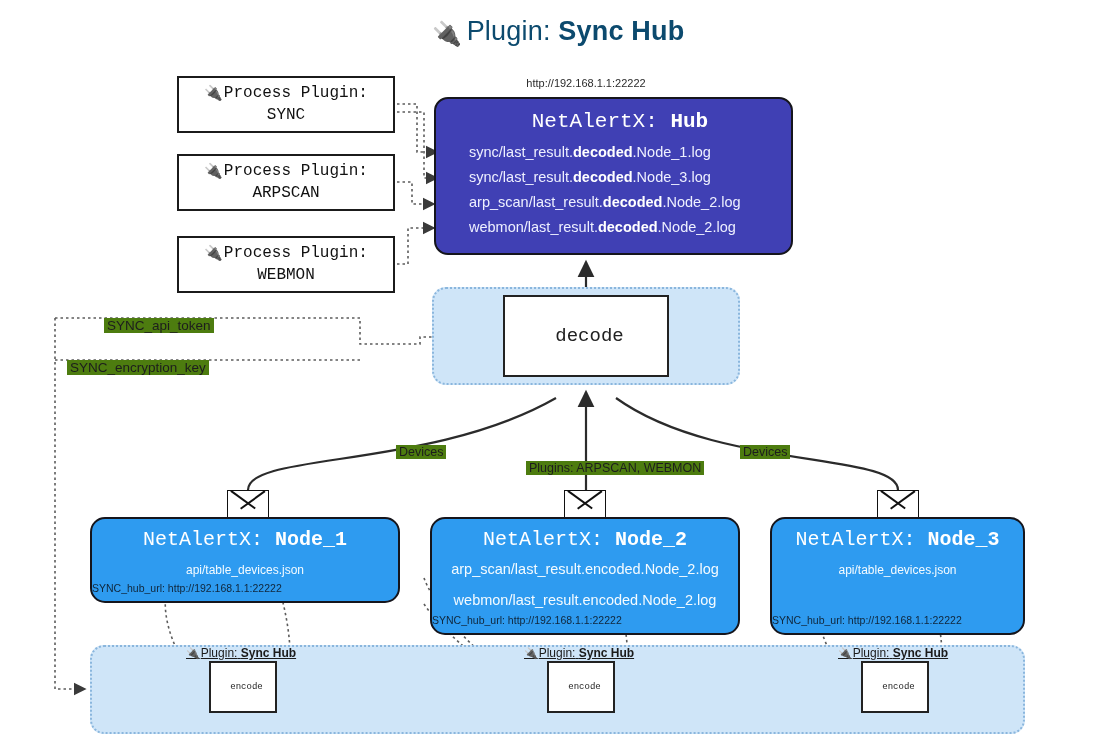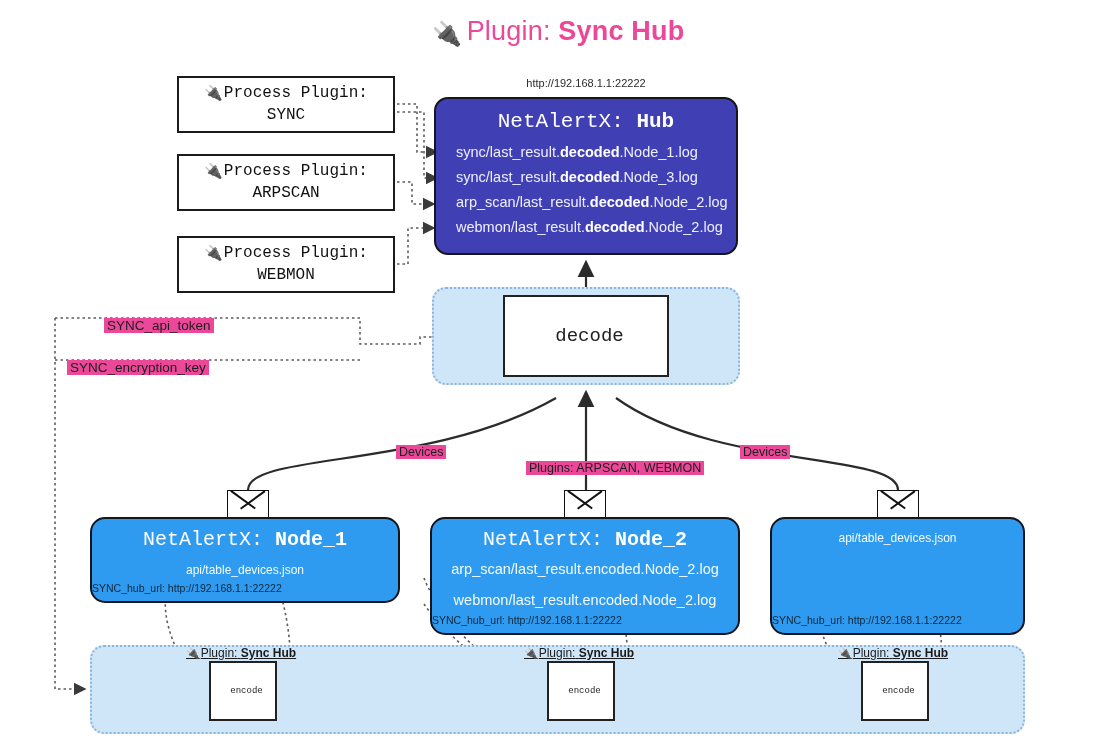--- a/index.html
+++ b/index.html
@@ -3,31 +3,31 @@
 <meta charset="utf-8">
 <style>
   html,body{margin:0;padding:0;background:#ffffff;}
   body{width:1117px;height:754px;position:relative;overflow:hidden;
        font-family:"Liberation Sans",sans-serif;color:#1a1a1a;}
   #canvas{position:absolute;left:0;top:0;width:1117px;height:754px;}
   svg.layer{position:absolute;left:0;top:0;width:1117px;height:754px;pointer-events:none;}
 
   
   .page-title{position:absolute;left:0;top:16px;width:1117px;text-align:center;
-              font-size:27px;color:#ec4899;letter-spacing:.2px;white-space:nowrap;}
+              font-size:27px;color:#0c4a6e;letter-spacing:.2px;white-space:nowrap;}
   .page-title .plug{font-size:24px;vertical-align:-2px;margin-right:4px;}
   .page-title .b{font-weight:bold;}
 
   .hub-url{position:absolute;left:432px;top:77px;width:308px;text-align:center;
            font-size:11px;color:#2b2b2b;}
 
   
-  .hub{position:absolute;left:434px;top:97px;width:304px;height:158px;
+  .hub{position:absolute;left:434px;top:97px;width:359px;height:158px;
        background:#4040b4;border:2.5px solid #15151c;border-radius:14px;
-       box-sizing:border-box;}
+       box-sizing:border-box;padding-left:13px;}
   .hub-title{margin-top:11px;text-align:center;color:#ffffff;font-size:21px;
              font-family:"Liberation Mono",monospace;white-space:nowrap;}
   .hub-title .b{font-weight:bold;}
   .hub-lines{margin-top:7px;padding-left:12px;margin-left:8px;}
   .hub-line{color:#eef0ff;font-size:14.5px;line-height:25px;white-space:nowrap;}
   .hub-line .b{font-weight:bold;color:#ffffff;}
 
   
   .pbox{position:absolute;width:218px;height:57px;background:#fff;
         border:2.5px solid #1b1b1b;box-sizing:border-box;
@@ -45,21 +45,21 @@
   .bluebox{position:absolute;background:#cfe5f8;border:2px dotted #8ab6dd;
            border-radius:14px;box-sizing:border-box;}
   #decode-wrap{left:432px;top:287px;width:308px;height:98px;}
   #encode-wrap{left:90px;top:645px;width:935px;height:89px;}
 
   
   .procbox{position:absolute;background:#ffffff;border:2.2px solid #222;
            box-sizing:border-box;display:flex;align-items:center;justify-content:center;
            font-family:"Liberation Mono",monospace;color:#222;padding-left:7px;}
   #decode-box{left:503px;top:295px;width:166px;height:82px;font-size:19px;}
-  .encode-box{width:68px;height:60px;font-size:9px;top:661px;}
+  .encode-box{width:68px;height:52px;font-size:9px;top:661px;}
   #encode-1{left:209px;}
   #encode-2{left:547px;}
   #encode-3{left:861px;}
 
   
   .node{position:absolute;background:#2e9bf0;border:2.5px solid #15151c;
         border-radius:15px;box-sizing:border-box;}
   #node1{left:90px;top:517px;width:310px;height:86px;}
   #node2{left:430px;top:517px;width:310px;height:118px;}
   #node3{left:770px;top:517px;width:255px;height:118px;}
@@ -77,21 +77,21 @@
             border:1.6px solid #111;box-sizing:border-box;}
   .envelope:before,.envelope:after{content:"";position:absolute;top:0;width:1.6px;
             height:30px;background:#111;transform-origin:top;}
   .envelope:before{left:2px;transform:rotate(-54deg);}
   .envelope:after{right:2px;transform:rotate(54deg);}
   #env1{left:227px;top:490px;}
   #env2{left:564px;top:490px;}
   #env3{left:877px;top:490px;}
 
   
-  .elabel{position:absolute;font-size:12.5px;color:#1d1d1d;background:#ec4899;
+  .elabel{position:absolute;font-size:12.5px;color:#1d1d1d;background:#4d7c0f;
           padding:0 3px;white-space:nowrap;}
   #lbl-api{left:104px;top:318px;font-size:13.5px;}
   #lbl-key{left:67px;top:360px;font-size:13.5px;}
   #lbl-dev-l{left:396px;top:445px;}
   #lbl-dev-r{left:740px;top:445px;}
   #lbl-plugins{left:526px;top:461px;}
   .sync-hub-tag{position:absolute;font-size:12px;color:#1b1b1b;white-space:nowrap;text-decoration:underline;}
   .sync-hub-tag .b{font-weight:bold;}
   .sync-hub-tag .plug{font-size:11px;margin-right:1px;}
   #tag1{left:186px;top:646px;}
@@ -205,20 +205,23 @@
   <div class="node" id="node2">
     <div class="node-title">
       <span>NetAlertX:</span> <span class="b">Node_2</span>
     </div>
     <div class="node-sub tight">arp_scan/last_result.encoded.Node_2.log</div>
     <div class="node-sub tight">webmon/last_result.encoded.Node_2.log</div>
     <div class="node-foot">SYNC_hub_url: http://192.168.1.1:22222</div>
   </div>
 
   <div class="node" id="node3">
+    <div class="node-title">
+      <span>NetAlertX:</span> <span class="b">Node_3</span>
+    </div>
     <div class="node-sub">api/table_devices.json</div>
     <div class="node-foot">SYNC_hub_url: http://192.168.1.1:22222</div>
   </div>
 
   <div class="bluebox" id="encode-wrap"></div>
 
   <div class="sync-hub-tag" id="tag1">
     <span class="plug">🔌</span><span>Plugin:</span> <span class="b">Sync Hub</span>
   </div>
   <div class="sync-hub-tag" id="tag2">

